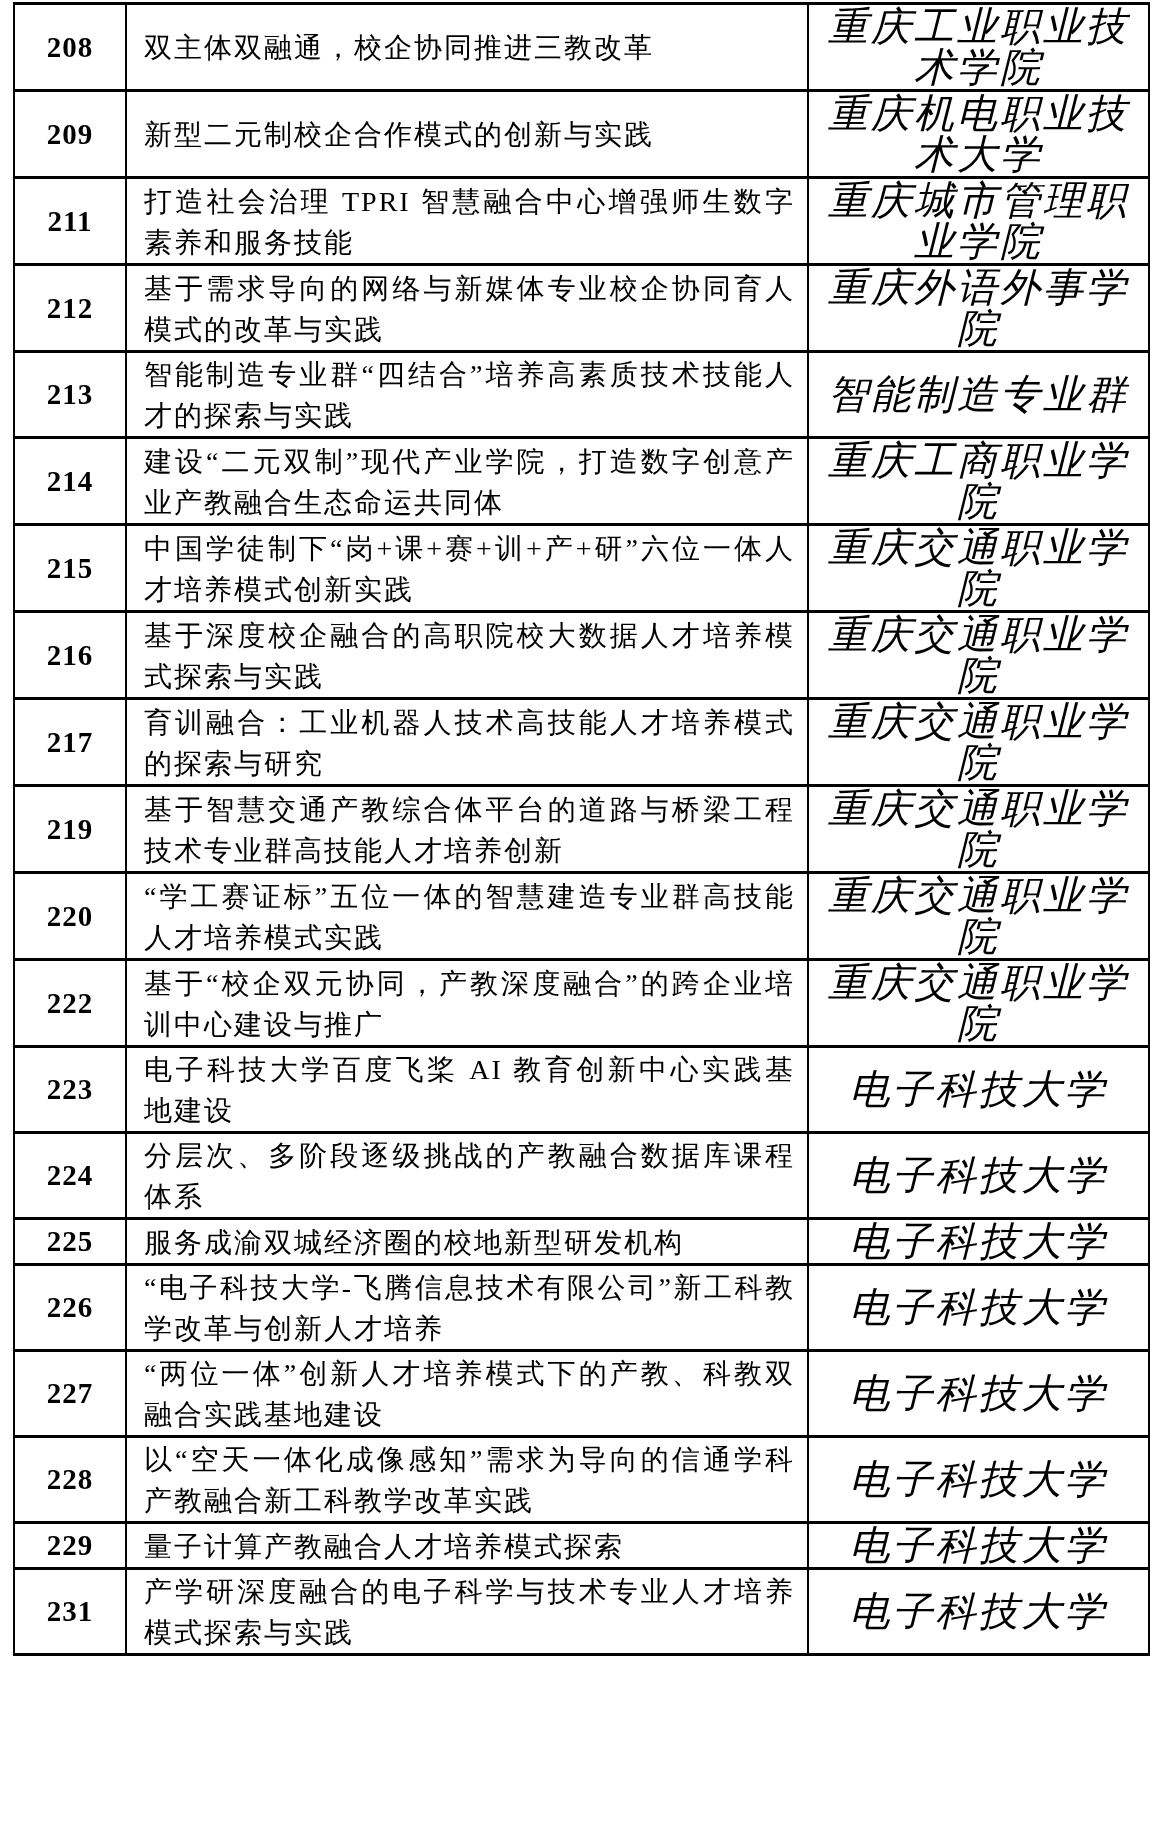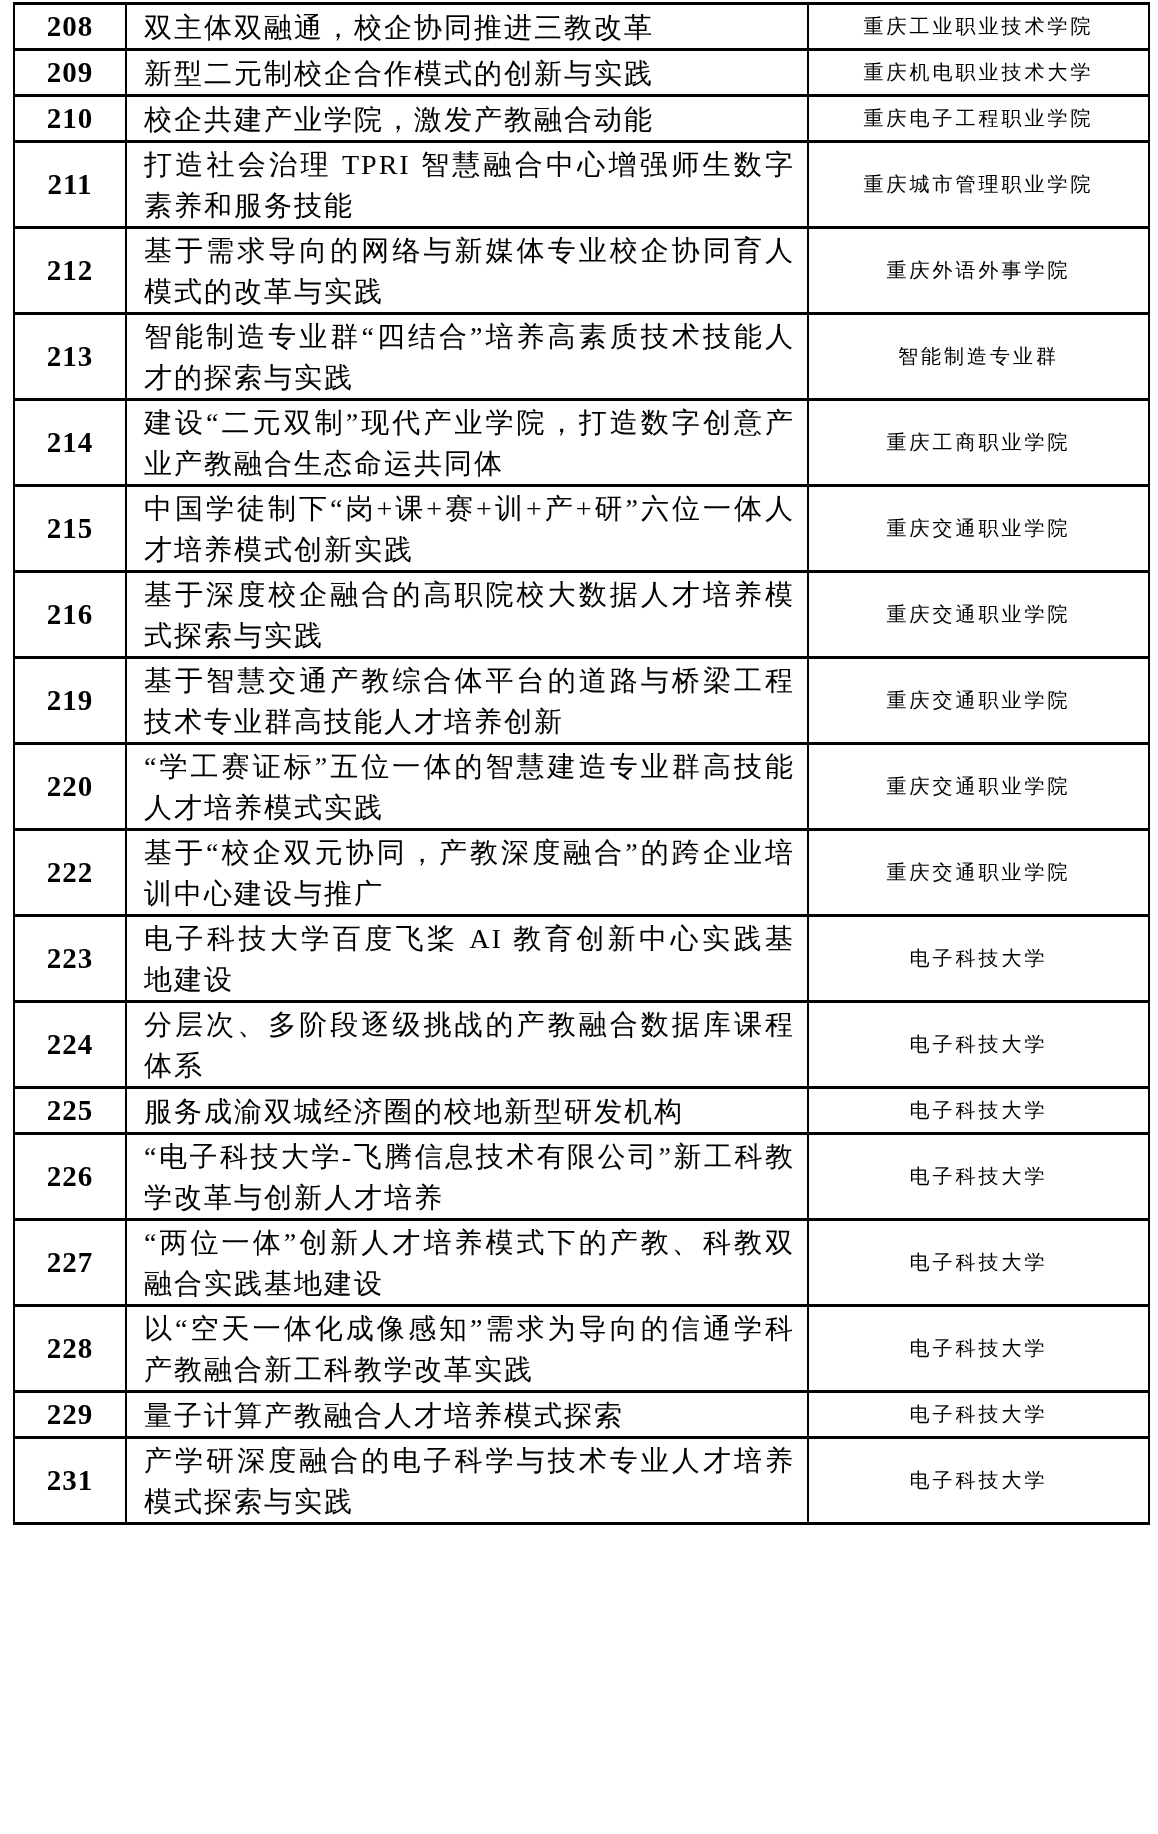--- a/index.html
+++ b/index.html
@@ -43,24 +43,25 @@
   td.title-cell {
     font-size: 28px;
     line-height: 41px;
     letter-spacing: 2px;
     text-align: justify;
     text-justify: inter-character;
     padding: 1px 12px 0 17px;
   }
   td.org-cell {
     text-align: center;
-    font-size: 20px;
+    font-size: 40px;
     line-height: 41px;
     letter-spacing: 3px;
     padding: 1px 4px;
+    font-style: italic;
   }
 </style>
 </head>
 <body>
 
 <div class="page">
   <table class="doc-table">
     <colgroup>
       <col class="c-no">
       <col class="c-title">
@@ -72,25 +73,20 @@
     <td class="title-cell">双主体双融通，校企协同推进三教改革</td>
     <td class="org-cell">重庆工业职业技术学院</td>
   </tr>
 
   <tr>
     <td class="no-cell">209</td>
     <td class="title-cell">新型二元制校企合作模式的创新与实践</td>
     <td class="org-cell">重庆机电职业技术大学</td>
   </tr>
 
-  <tr>
-    <td class="no-cell">210</td>
-    <td class="title-cell">校企共建产业学院，激发产教融合动能</td>
-    <td class="org-cell">重庆电子工程职业学院</td>
-  </tr>
 
   <tr>
     <td class="no-cell">211</td>
     <td class="title-cell">打造社会治理 TPRI 智慧融合中心增强师生数字素养和服务技能</td>
     <td class="org-cell">重庆城市管理职业学院</td>
   </tr>
 
   <tr>
     <td class="no-cell">212</td>
     <td class="title-cell">基于需求导向的网络与新媒体专业校企协同育人模式的改革与实践</td>
@@ -114,20 +110,25 @@
     <td class="title-cell">中国学徒制下“岗+课+赛+训+产+研”六位一体人才培养模式创新实践</td>
     <td class="org-cell">重庆交通职业学院</td>
   </tr>
 
   <tr>
     <td class="no-cell">216</td>
     <td class="title-cell">基于深度校企融合的高职院校大数据人才培养模式探索与实践</td>
     <td class="org-cell">重庆交通职业学院</td>
   </tr>
 
+  <tr>
+    <td class="no-cell">217</td>
+    <td class="title-cell">育训融合：工业机器人技术高技能人才培养模式的探索与研究</td>
+    <td class="org-cell">重庆交通职业学院</td>
+  </tr>
 
 
   <tr>
     <td class="no-cell">219</td>
     <td class="title-cell">基于智慧交通产教综合体平台的道路与桥梁工程技术专业群高技能人才培养创新</td>
     <td class="org-cell">重庆交通职业学院</td>
   </tr>
 
   <tr>
     <td class="no-cell">220</td>

